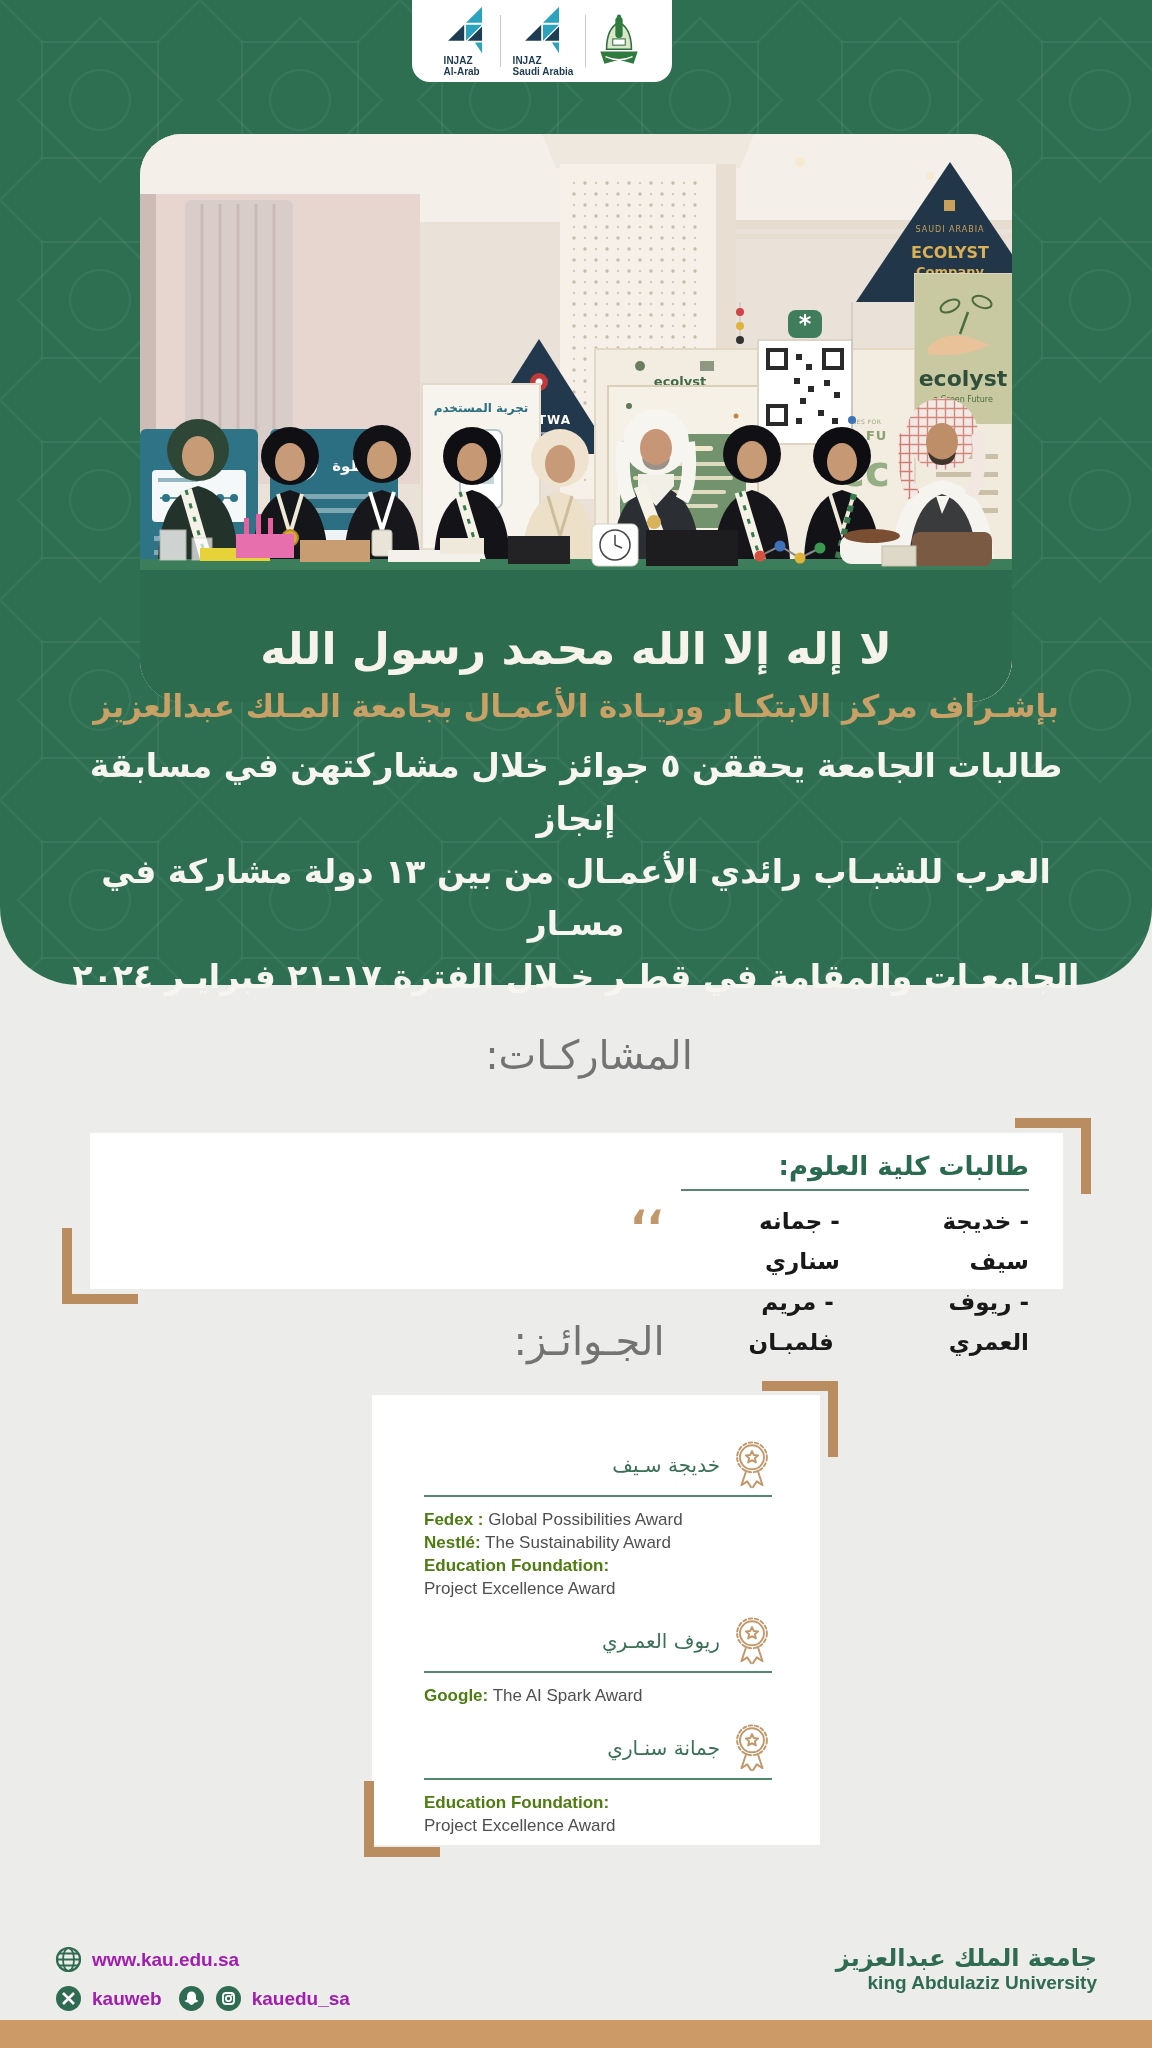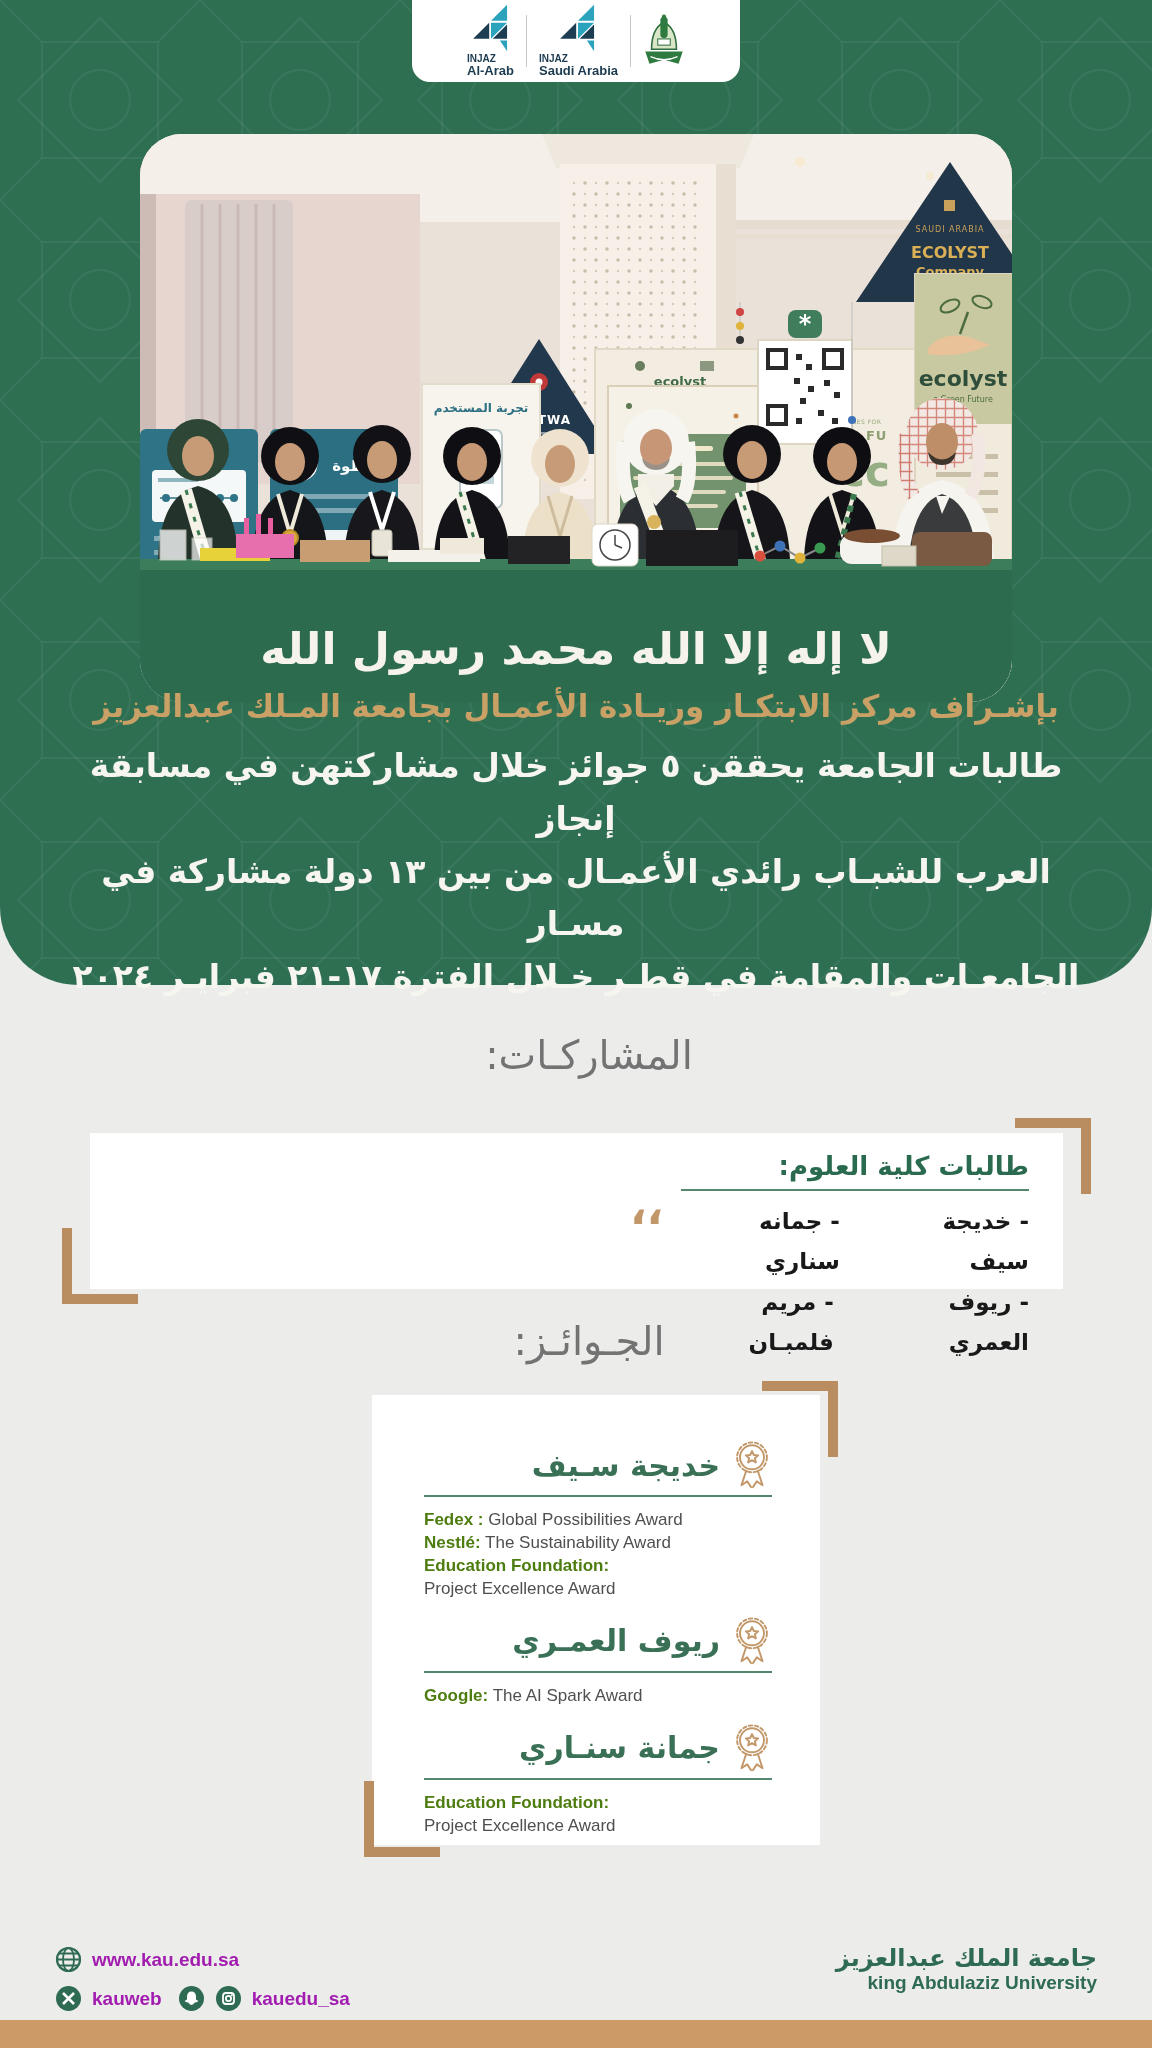--- a/index.html
+++ b/index.html
@@ -3,27 +3,27 @@
 <meta charset="utf-8">
 <style>
   html,body{margin:0;padding:0;background:#ececec;}
   .page{position:relative;width:1152px;height:2048px;background:#ececeb;overflow:hidden;
         font-family:"DejaVu Sans",sans-serif;}
   
   .hero{position:absolute;left:0;top:0;width:1152px;height:985px;background:#2e6f52;
         border-radius:0 0 78px 78px;overflow:hidden;}
   .hero-pattern{position:absolute;inset:0;}
   
-  .logo-card{position:absolute;left:412px;top:0;width:328px;height:82px;background:#fff;
+  .logo-card{position:absolute;left:412px;top:0;width:260px;height:82px;background:#fff;
              border-radius:0 0 18px 18px;display:flex;align-items:center;justify-content:center;
              gap:12px;z-index:5;}
   .logo-unit{display:flex;flex-direction:column;align-items:center;}
   .logo-label{font-family:"Liberation Sans",sans-serif;font-weight:bold;color:#1c3b50;
               font-size:10px;line-height:1.1;text-align:left;align-self:flex-start;}
-  .logo-label .l2{font-size:13px;}
+  .logo-label .l2{font-size:10px;}
   .logo-sep{width:1px;height:52px;background:#c9c9c9;}
   
   .photo{position:absolute;left:140px;top:134px;width:872px;height:568px;border-radius:42px;
          overflow:hidden;z-index:4;background:#eae1d8;}
   
   .hero-text{position:absolute;left:58px;right:58px;top:688px;text-align:center;z-index:4;}
   .sup-line{color:#c9a065;font-weight:bold;font-size:31px;margin-bottom:16px;}
   .body-line{color:#f7f5ef;font-weight:bold;font-size:33px;line-height:1.6;}
   
   .section-title{position:absolute;left:0;width:1152px;text-align:center;color:#737373;
@@ -41,21 +41,21 @@
   .p-head{color:#2a6a4f;font-weight:bold;font-size:26px;}
   .p-underline{height:2px;background:#55876f;margin:8px 0 10px;}
   .name-row{display:flex;gap:40px;color:#191919;font-weight:bold;font-size:23px;line-height:1.75;}
   .sup-row{color:#191919;font-weight:bold;font-size:23px;line-height:1.75;}
   .quote{color:#c2986a;font-weight:bold;font-size:44px;margin:58px 18px 0 14px;line-height:0;}
   
   .a-card{left:372px;top:1395px;width:448px;height:450px;box-sizing:border-box;
           padding:44px 48px 0 52px;direction:rtl;}
   .award{margin-bottom:14px;}
   .award-name-row{display:flex;align-items:center;gap:12px;height:52px;}
-  .award-name{color:#3a7156;font-weight:bold;font-size:30px;}
+  .award-name{color:#3a7156;font-weight:normal;font-size:20px;}
   .award-underline{height:2px;background:#55876f;margin:4px 0 12px;}
   .award-lines{direction:ltr;text-align:left;font-family:"Liberation Sans",sans-serif;
                font-size:17px;line-height:1.35;}
   .award-line .b{font-weight:bold;color:#4d7c0f;}
   .award-line .r{color:#4f4f4f;}
   .medal{display:inline-flex;}
   
   .footer-left{position:absolute;left:55px;top:1946px;z-index:3;}
   .f-row{display:flex;align-items:center;gap:10px;margin-bottom:12px;
          font-family:"Liberation Sans",sans-serif;font-weight:bold;color:#a21caf;font-size:19px;}

